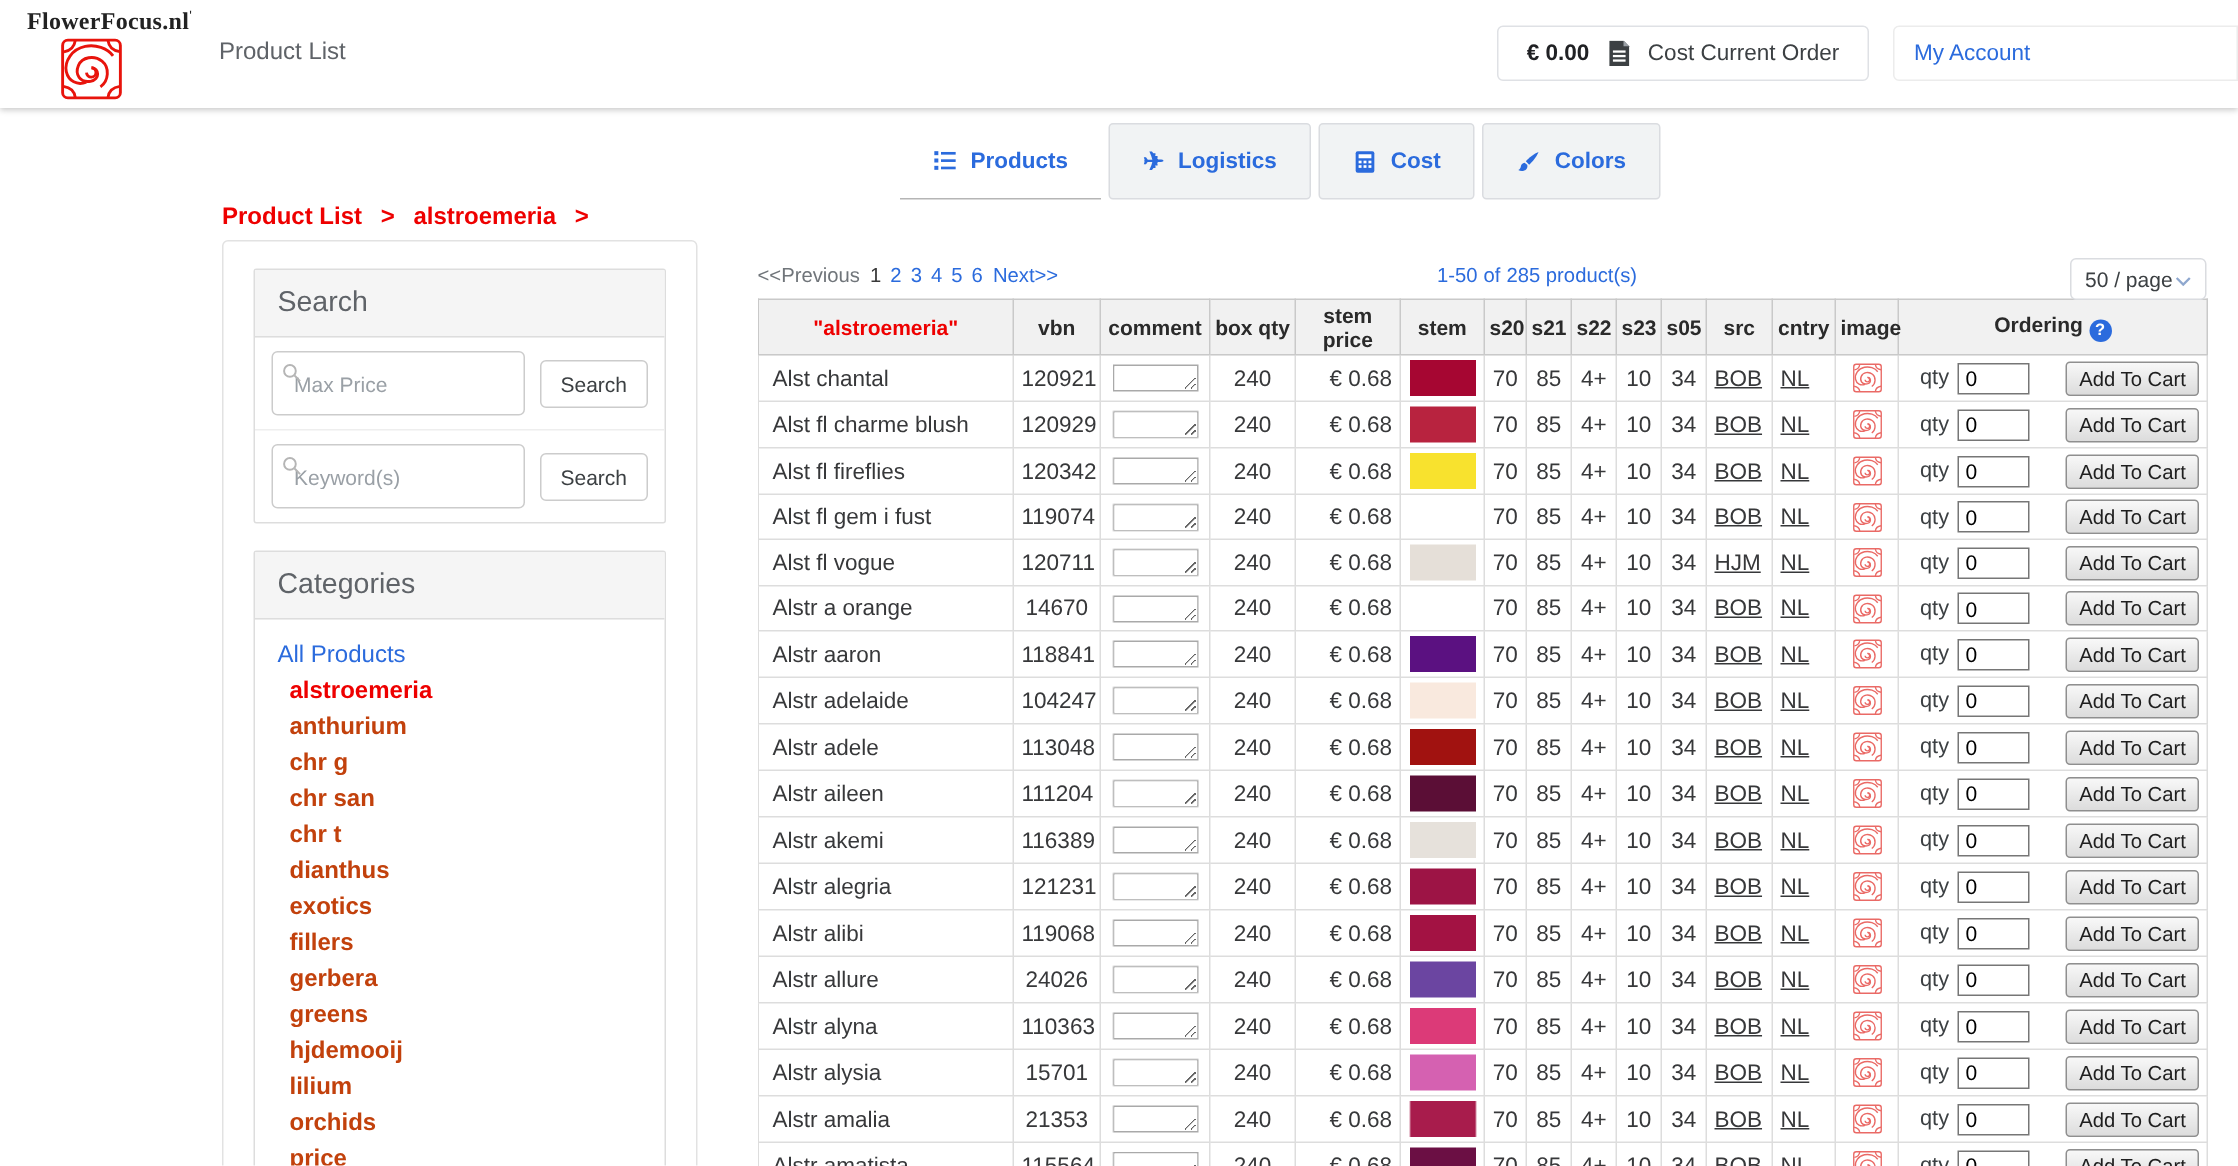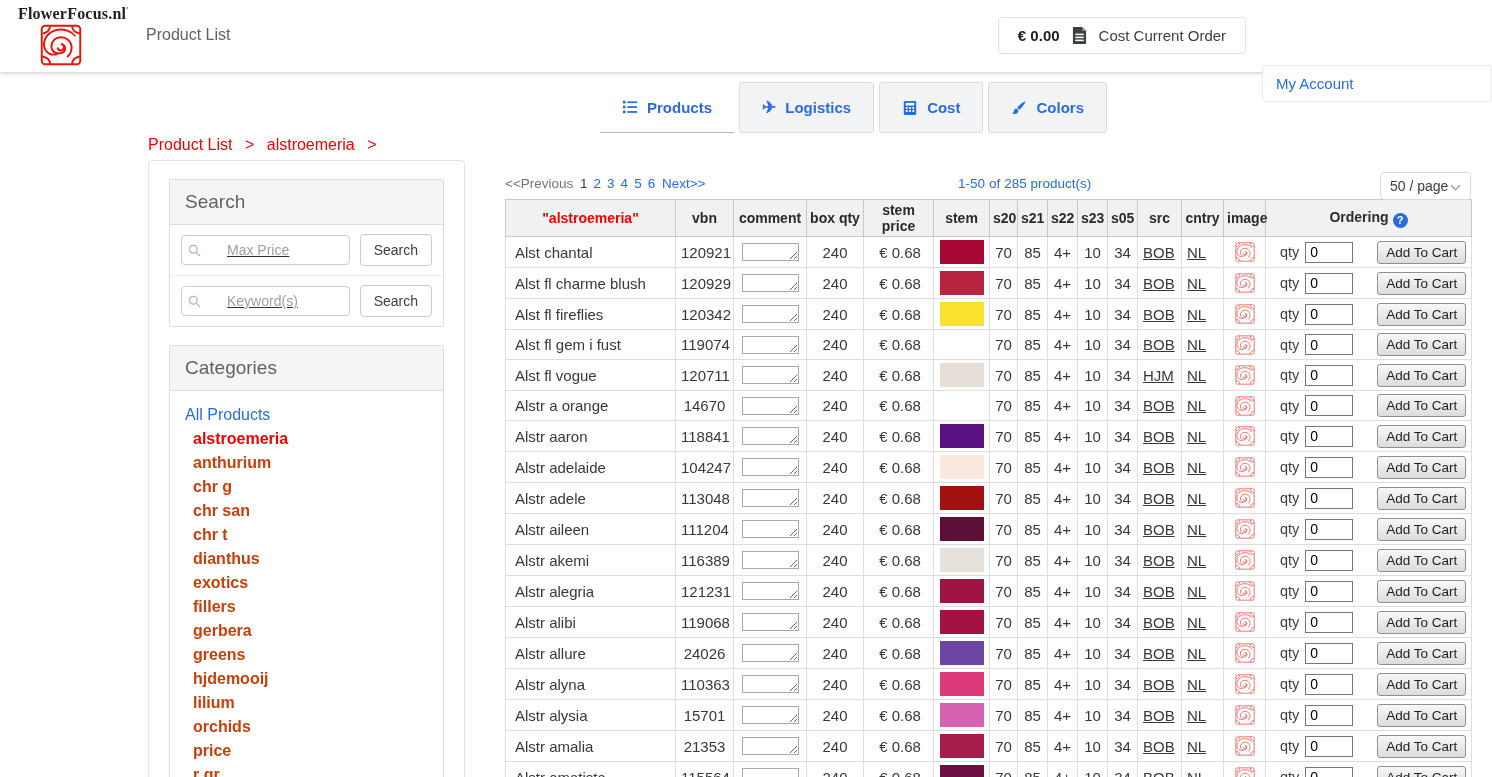--- a/index.html
+++ b/index.html
@@ -18,43 +18,43 @@
   .logo-rose { display:block; margin:1px 0 0 22px; color:#e8140c; }
   .page-title { position:absolute; left:146px; top:26px; font-size:16px; color:#5f6368; }
   .order-box { position:absolute; left:998px; top:17px; width:248px; height:37px;
                border:1px solid #dfe1e5; border-radius:4px; background:#fff;
                display:flex; align-items:center; justify-content:center; gap:12px; cursor:pointer; }
   .order-total { font-weight:bold; font-size:15px; color:#202124; }
   .doc-icon { color:#3c4043; }
   .order-label { font-size:15px; color:#3c4043; }
   .account-box { position:absolute; left:1262px; top:17px; width:230px; height:37px;
                  background:#fff; border:1px solid #ececec; border-radius:4px 0 0 4px;
-                 display:flex; align-items:center; padding-left:13px; cursor:pointer;margin-top:48px; }
+                 display:flex; align-items:center; padding-left:13px; cursor:pointer; }
   .account-label { font-size:15px; color:#2b6bdd; }
   
   .tabs { position:absolute; left:600px; top:82px; display:flex; gap:5px; height:51px; z-index:5; }
   .tab { display:flex; align-items:center; gap:9px; padding:0 22px; font-size:15px; font-weight:bold;
          color:#2b6bdd; background:#f1f3f4; border:1px solid #dadce0; border-radius:3px; cursor:pointer; }
   .tab.active { background:#fff; border:none; border-bottom:1px solid #b5b5b5; border-radius:0; }
   .tab .ticon { color:#2b6bdd; display:inline-flex; }
   .plane-glyph { font-size:17px; line-height:1; }
   
-  .breadcrumb { position:absolute; left:148px; top:136px; font-size:16px; font-weight:normal; color:#ee0000; }
+  .breadcrumb { position:absolute; left:148px; top:136px; font-size:16px; font-weight:bold; color:#ee0000; }
   .breadcrumb .sep { margin:0 8px; }
   .crumb { cursor:pointer; }
   
   .sidebar { position:absolute; left:148px; top:160px; width:317px; height:660px;
              border:1px solid #e2e2e2; border-radius:4px; background:#fff; padding:18px 20px; }
   .panel { border:1px solid #ddd; border-radius:2px; margin-bottom:18px; background:#fff; }
   .panel-header { background:#f5f5f5; padding:11px 15px; font-size:19px; color:#5f6368; border-bottom:1px solid #ddd; }
   .search-row { display:flex; align-items:center; gap:10px; padding:9px 11px; border-bottom:1px solid #eee; }
   .search-row:last-child { border-bottom:none; }
   .input-wrap { position:relative; flex:1; }
-  .search-input { width:100%; height:30px; border:1px solid #ccc; border-radius:4px;
-                  padding:0 8px 0 45px; font-size:14px; color:#333; font-family:"Liberation Sans",sans-serif;text-decoration:underline; }
+  .search-input { width:100%; height:43px; border:1px solid #ccc; border-radius:4px;
+                  padding:0 8px 0 14px; font-size:14px; color:#333; font-family:"Liberation Sans",sans-serif; }
   .search-input::placeholder { color:#9aa0a6; }
   .mag-icon { position:absolute; left:7px; top:8px; color:#b5b5b5; }
   .search-btn { height:32px; padding:0 13px; background:#fff; border:1px solid #ccc; border-radius:4px;
                 font-size:14px; color:#3c4043; cursor:pointer; font-family:"Liberation Sans",sans-serif; }
   .categories-body { padding:12px 15px 15px 15px; }
   .cat-all { color:#2b6bdd; font-size:16px; line-height:24px; cursor:pointer; }
   .cat-item { color:#c2410c; font-weight:bold; font-size:16px; line-height:24px; padding-left:8px; cursor:pointer; }
   .cat-item.active { color:#ee0000; }
   
   .main { position:absolute; left:505px; top:176px; width:966px; }
@@ -72,21 +72,21 @@
   
   table.products { border-collapse:collapse; table-layout:fixed; width:966px; margin-top:1px; }
   .products th { background:#f1f1f1; border:1px solid #c9c9c9; font-size:14px; font-weight:bold;
                  color:#2a2a2a; height:24px; padding:2px 3px; text-align:center; }
   .products th.th-first { color:#ee0000; }
   .products td { border:1px solid #ddd; height:30px; padding:0 5px; font-size:15px; color:#37383a;
                  background:#fff; overflow:hidden; white-space:nowrap; }
   td.c-name { padding-left:9px; text-align:left; }
   td.c-vbn { text-align:center; }
   td.c-box { text-align:center; }
-  td.c-price { text-align:center; padding-left:8px; }
+  td.c-price { text-align:right; padding-left:8px; }
   td.c-s { text-align:center; padding:0 2px; }
   td.c-src, td.c-cntry { text-align:left;text-decoration:underline; }
   td.c-color { padding:0; }
   td.c-img { text-align:center; padding:0; }
   .swatch { width:44px; height:24px; margin:3px auto; }
   .comment-ta { width:57px; height:18px; resize:both; overflow-y:scroll; border:1px solid #a9a9a9;
                 font-size:11px; display:block; margin:0 auto; background:#fff; }
   .thumb { color:#ea6a66; vertical-align:middle; }
   .order-wrap { display:flex; align-items:center; gap:6px; padding-left:9px; }
   .qty-label { font-size:14.5px; color:#3c4043; }

